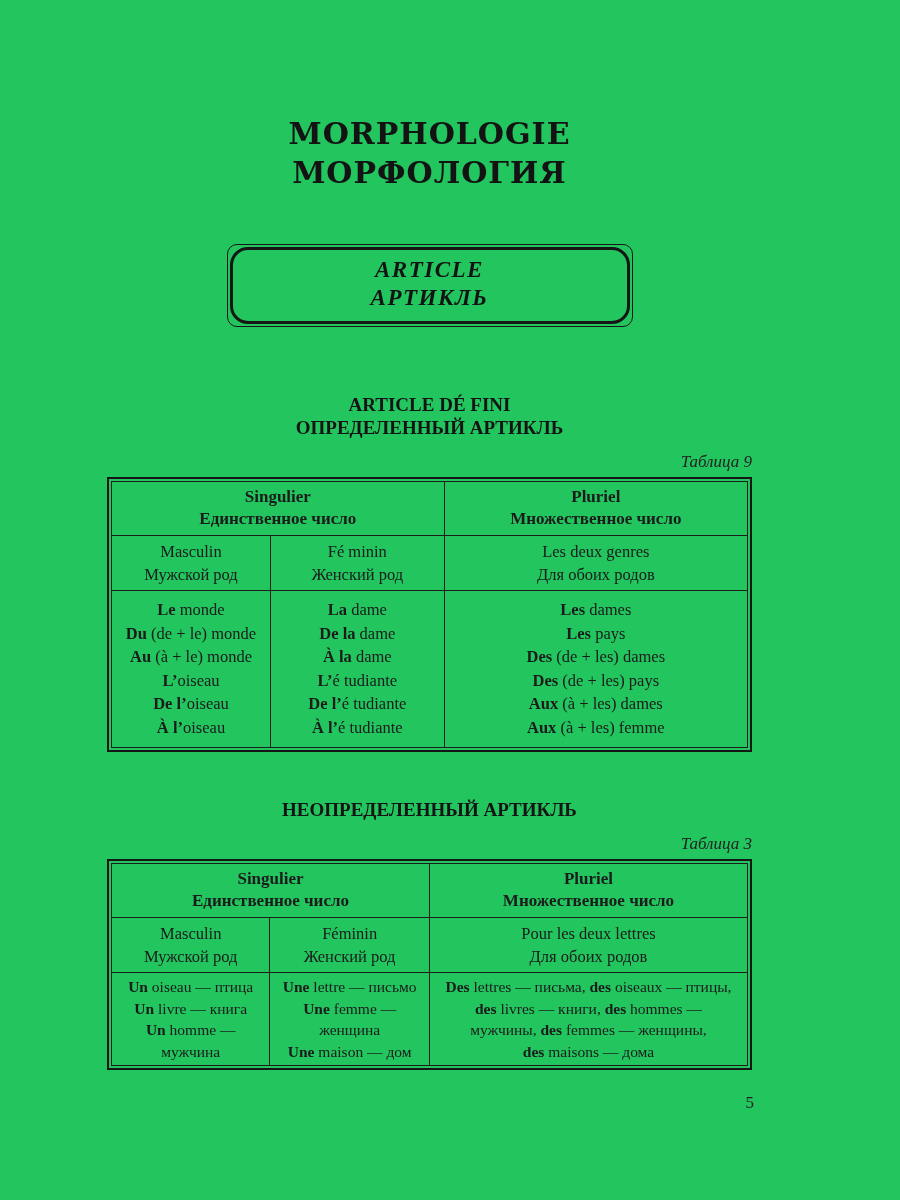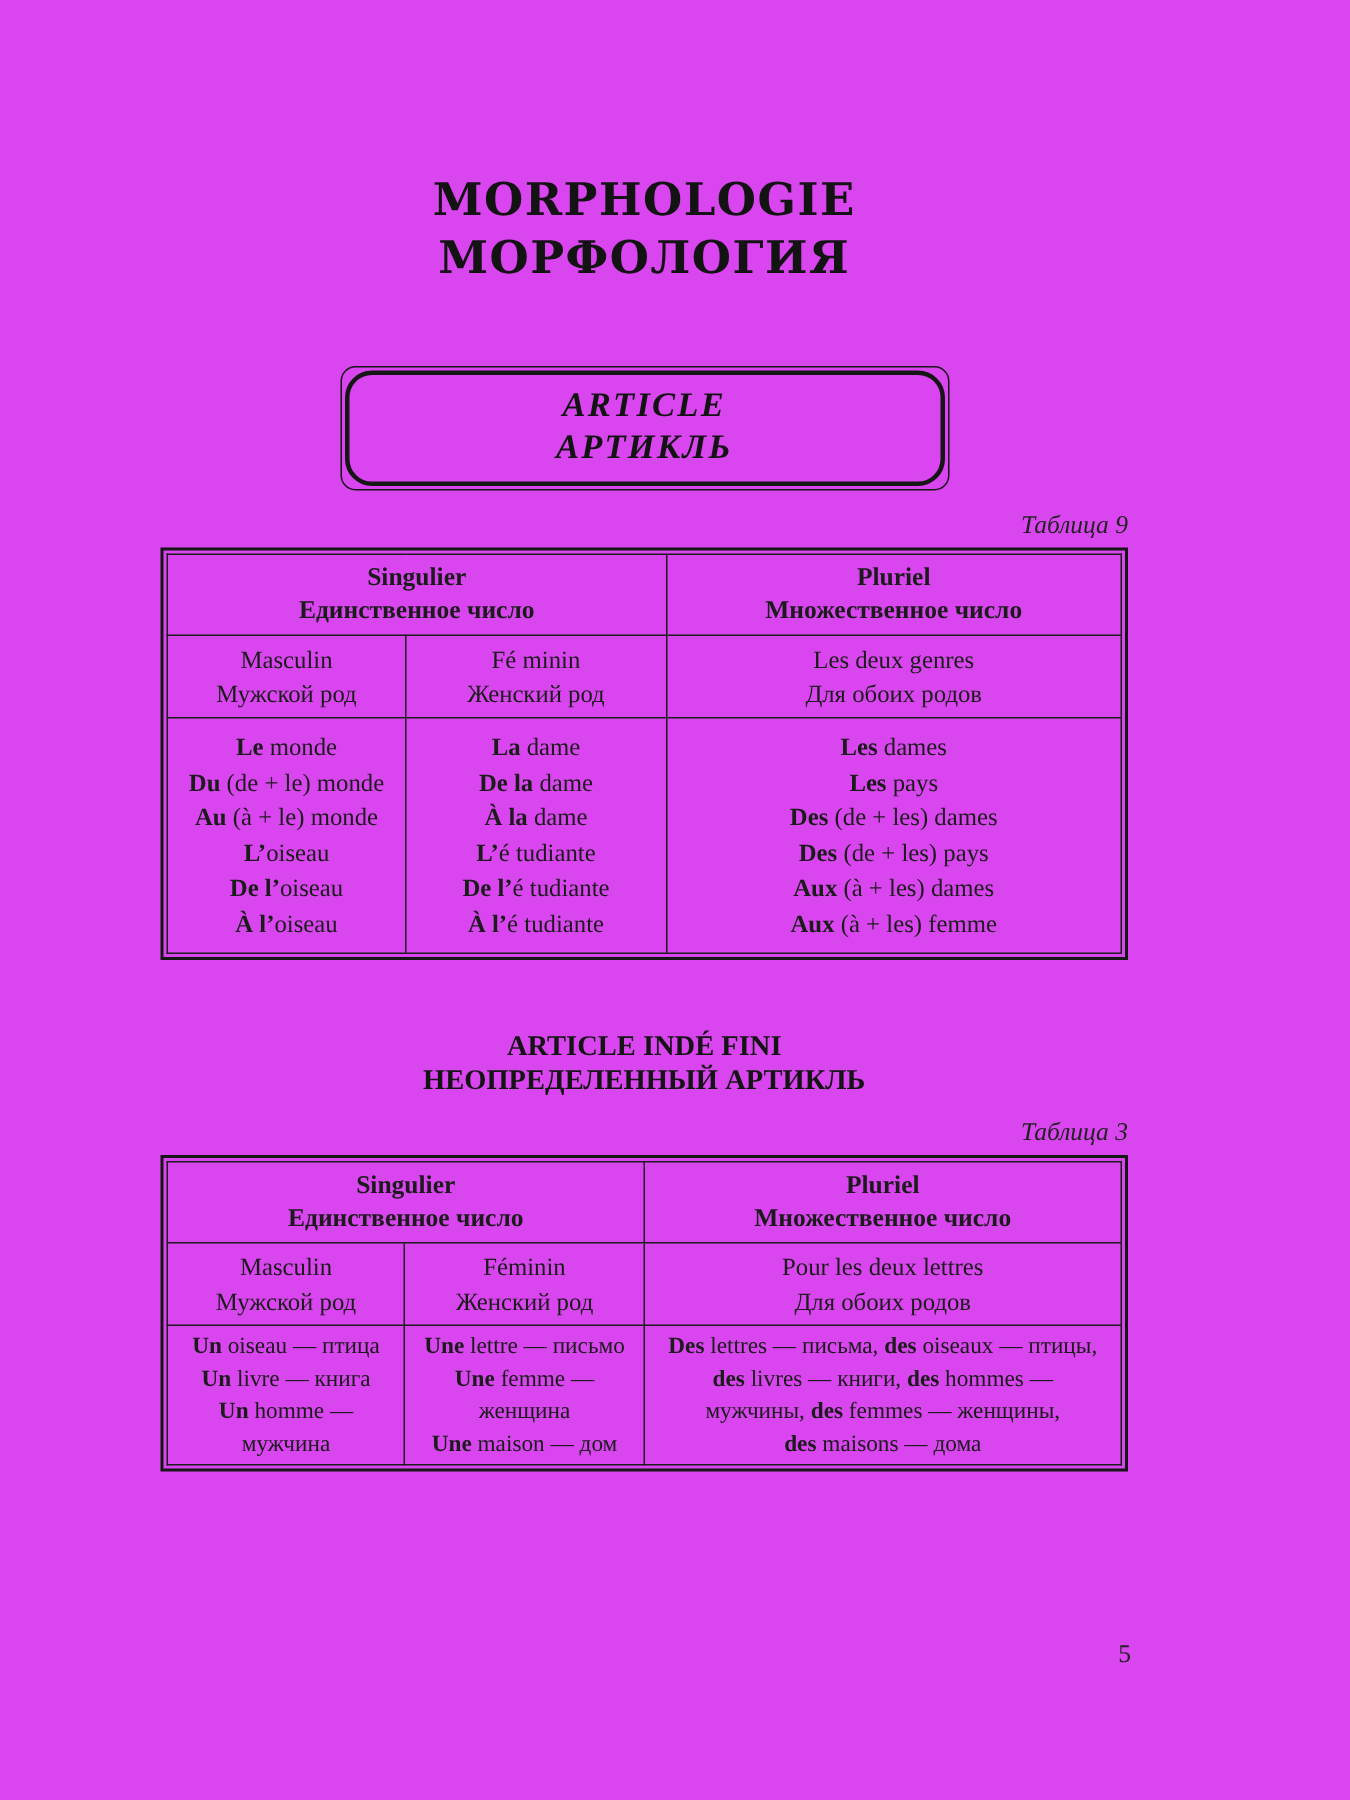--- a/index.html
+++ b/index.html
@@ -1,21 +1,21 @@
 <!DOCTYPE html>
 <html><head>
 <meta charset="utf-8">
 <style>
   html,body{margin:0;padding:0;}
   body{
     width:900px;height:1200px;background:#ffffff;
     font-family:"Liberation Serif", serif;color:#1b1b1b;
     -webkit-font-smoothing:antialiased;
   }
-  .page{position:relative;width:900px;height:1200px;overflow:hidden;background:#d946ef;}
+  .page{position:relative;width:900px;height:1200px;overflow:hidden;background:#22c55e;}
   .content{position:absolute;left:107px;top:0;width:645px;}
 
   
   .doc-title{
     padding-top:114px;text-align:center;
     font-family:"DejaVu Serif", serif;font-weight:bold;
     font-size:30px;line-height:39px;letter-spacing:1px;color:#131313;
   }
 
   
@@ -60,20 +60,24 @@
       <div>МОРФОЛОГИЯ</div>
     </header>
 
     <div class="article-box">
       <div class="article-box-inner">
         <div>ARTICLE</div>
         <div>АРТИКЛЬ</div>
       </div>
     </div>
 
+    <h2 class="sec-head first">
+      <div>ARTICLE DÉ FINI</div>
+      <div>ОПРЕДЕЛЕННЫЙ АРТИКЛЬ</div>
+    </h2>
     <div class="caption">Таблица 9</div>
     <div class="tbl-wrap">
       <table class="t2">
         <colgroup>
             <col class="c1">
             <col class="c2">
             <col class="c3">
           </colgroup>
         <tbody>
           <tr class="ghead">
@@ -103,21 +107,20 @@
           <tr class="tbody">
             <td><b>Le</b><span> monde</span><br><b>Du</b><span> (de + le) monde</span><br><b>Au</b><span> (à + le) monde</span><br><b>L’</b><span>oiseau</span><br><b>De l’</b><span>oiseau</span><br><b>À l’</b><span>oiseau</span></td>
             <td><b>La</b><span> dame</span><br><b>De la</b><span> dame</span><br><b>À la</b><span> dame</span><br><b>L’</b><span>é tudiante</span><br><b>De l’</b><span>é tudiante</span><br><b>À l’</b><span>é tudiante</span></td>
             <td><b>Les</b><span> dames</span><br><b>Les</b><span> pays</span><br><b>Des</b><span> (de + les) dames</span><br><b>Des</b><span> (de + les) pays</span><br><b>Aux</b><span> (à + les) dames</span><br><b>Aux</b><span> (à + les) femme</span></td>
           </tr>
         </tbody>
       </table>
     </div>
 
     <h2 class="sec-head second">
-      <div>ARTICLE INDÉ FINI</div>
       <div>НЕОПРЕДЕЛЕННЫЙ АРТИКЛЬ</div>
     </h2>
     <div class="caption">Таблица 3</div>
     <div class="tbl-wrap">
       <table class="t3">
         <colgroup>
             <col class="c1">
             <col class="c2">
             <col class="c3">
           </colgroup>

